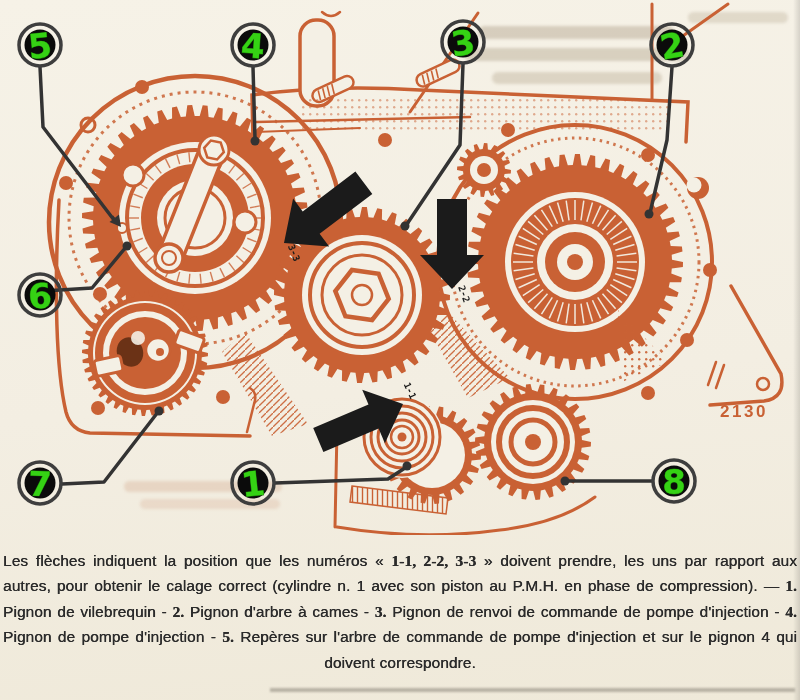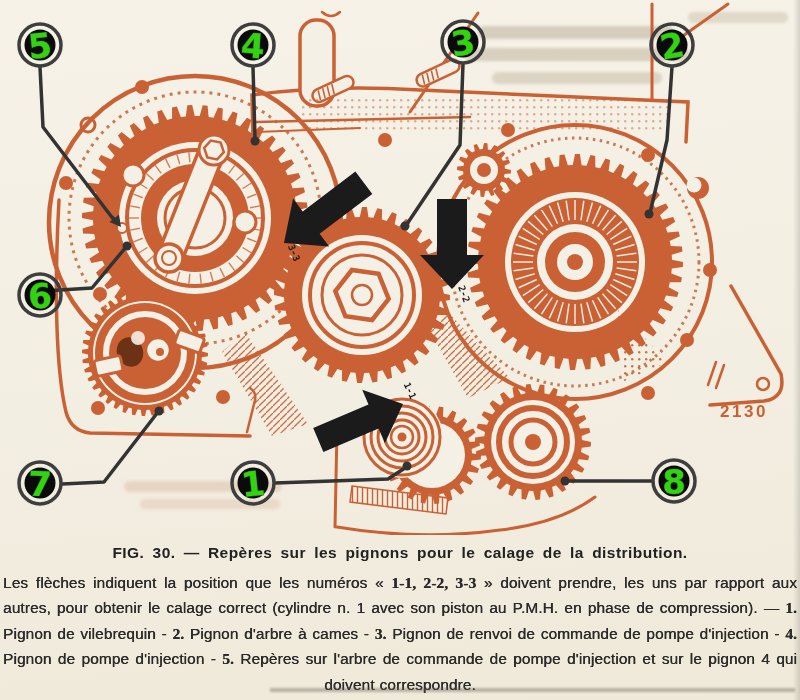--- a/index.html
+++ b/index.html
@@ -324,18 +324,17 @@
           <g>
             <circle cx="674" cy="481" r="21" fill="rgba(0,0,0,0)" stroke="#3e3e3e" stroke-width="3.5"></circle>
             <circle cx="674" cy="481" r="15.5" fill="#0b0b0b"></circle>
             <text x="674" y="481" dy=".38em" text-anchor="middle" transform="rotate(0 674 481)" font-size="34" font-weight="bold" fill="#35d214" stroke="#157005" stroke-width=".8" paint-order="stroke" font-family="&quot;DejaVu Sans&quot;,sans-serif">8</text>
           </g>
         </g>
     </svg>
   </div>
 
   <div class="caption-wrap">
-    <div class="fig-heading">FIG. 30. — Repères sur les pignons pour le calage de la distribution.</div>
     <p class="fig-desc" id="fig-desc"><span>Les flèches indiquent la position que les numéros « </span><b>1-1, 2-2, 3-3</b><span> » doivent prendre, les uns par rapport aux autres, pour obtenir le calage correct (cylindre n. 1 avec son piston au P.M.H. en phase de compression). — </span><b>1.</b><span> Pignon de vilebrequin - </span><b>2.</b><span> Pignon d'arbre à cames - </span><b>3.</b><span> Pignon de renvoi de commande de pompe d'injection - </span><b>4.</b><span> Pignon de pompe d'injection - </span><b>5.</b><span> Repères sur l'arbre de commande de pompe d'injection et sur le pignon 4 qui doivent correspondre.</span></p>
   </div>
 
   <div class="edge-streak"></div>
 </div>
 
 </body></html>

